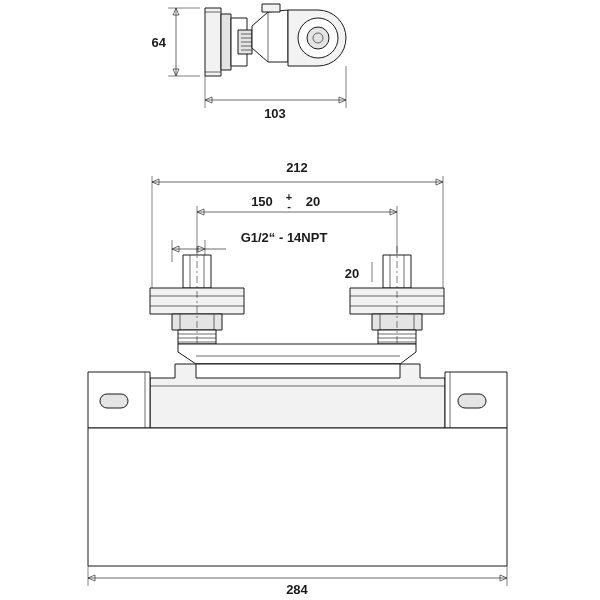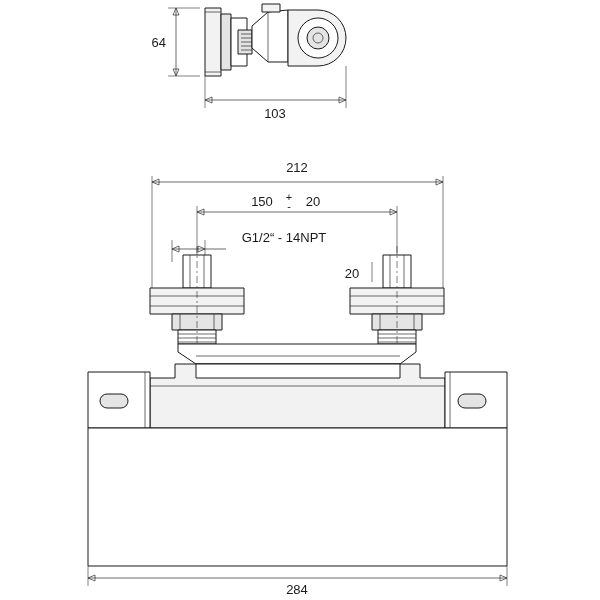--- a/index.html
+++ b/index.html
@@ -9,20 +9,21 @@
   }
   body {
     font-family: "Liberation Sans", sans-serif;
   }
   #stage {
     position: relative;
     width: 600px;
     height: 600px;
     background: #ffffff;
     overflow: hidden;
+    font-weight: bold;
   }
   #stage svg {
     display: block;
     width: 600px;
     height: 600px;
   }
   .dimtext {
     font-family: "Liberation Sans", sans-serif;
     font-size: 13px;
     fill: #1a1a1a;

